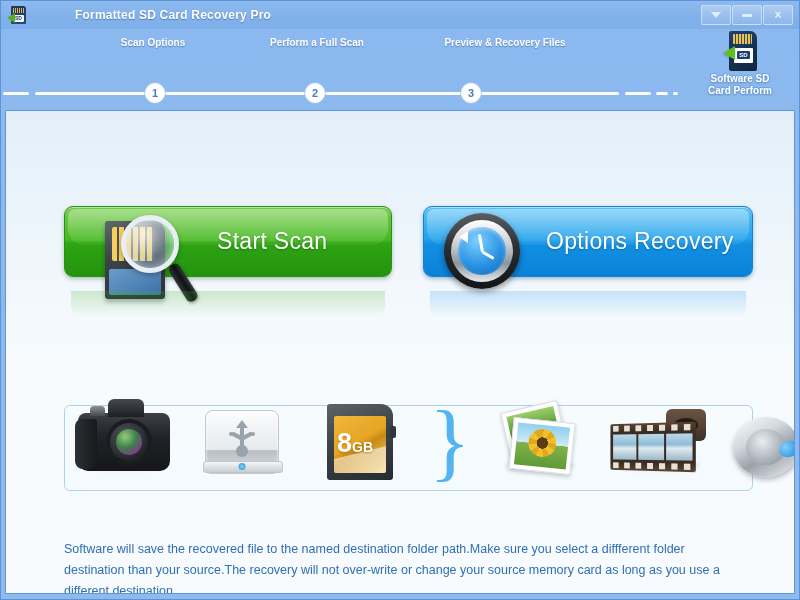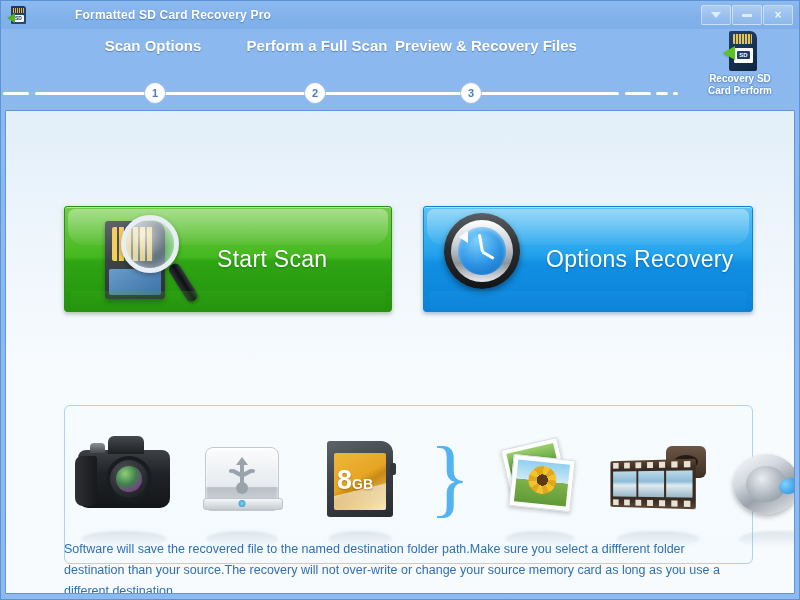--- a/index.html
+++ b/index.html
@@ -101,21 +101,21 @@
     height: 80px;
   }
   .step-labels {
     position: absolute;
     left: 0; top: 8px; right: 0;
     height: 18px;
   }
   .step-label {
     position: absolute;
     color: #ffffff;
-    font-size: 15px;
+    font-size: 10px;
     font-weight: bold;
     text-shadow: 0 1px 1px rgba(40,80,140,.5);
     white-space: nowrap;
     transform: translateX(-50%);
   }
   .track {
     position: absolute;
     top: 62px;
     left: 34px;
     right: 180px;
@@ -234,22 +234,22 @@
 
   
   .actions {
     position: absolute;
     left: 0; right: 0;
     top: 95px;
     height: 120px;
   }
   .btn {
     position: absolute;
-    height: 106px;
-    border-radius: 3px;
+    height: 71px;
+    border-radius: 9px;
     cursor: pointer;
     display: flex;
     align-items: center;
   }
   .btn .glass {
     position: absolute;
     left: 3px; right: 3px; top: 2px;
     height: 36px;
     border-radius: 7px 7px 16px 16px;
     background: linear-gradient(180deg, rgba(255,255,255,.38), rgba(255,255,255,.05));
@@ -400,21 +400,21 @@
     border-bottom: 6px solid transparent;
     border-right: 9px solid #ffffff;
   }
 
   
   .media-panel {
     position: absolute;
     left: 58px;
     top: 294px;
     width: 689px;
-    height: 159px;
+    height: 86px;
     border: 1px solid #a9d4f2;
     border-radius: 6px;
     background: linear-gradient(180deg,#f6fbfe,#f4fafd);
   }
   .media-row {
     position: absolute;
     inset: 0;
     display: flex;
     align-items: center;
   }
@@ -773,21 +773,21 @@
         <span class="minus"></span>
       </div>
       <div class="win-btn">×</div>
     </div>
   </div>
 
   <div class="steps">
     <div class="step-labels">
       <div class="step-label" style="left:152px">Scan Options</div>
       <div class="step-label" style="left:316px">Perform a Full Scan</div>
-      <div class="step-label" style="left:485px">Preview &amp; Recovery Files</div>
+      <div class="step-label" style="left:504px">Preview &amp; Recovery Files</div>
     </div>
 
     <div class="track">
       <div class="line"></div>
 
       <div class="dashes left">
         <span class="dash d3"></span>
 
       </div>
       <div class="dashes right">
@@ -803,21 +803,21 @@
   </div>
 
   <div class="header-logo">
     <div class="logo-card">
       <div class="body"></div>
       <div class="pins"></div>
       <div class="face"></div>
       <div class="sd">SD</div>
       <div class="garrow"></div>
     </div>
-    <div class="logo-text">Recovery SD</div>
+    <div class="logo-text">Software SD</div>
     <div class="logo-text">Card Perform</div>
   </div>
 
   <div class="content">
 
     <div class="actions">
 
       <div class="btn btn-scan">
         <div class="glass"></div>
         <div class="icon-scan">

